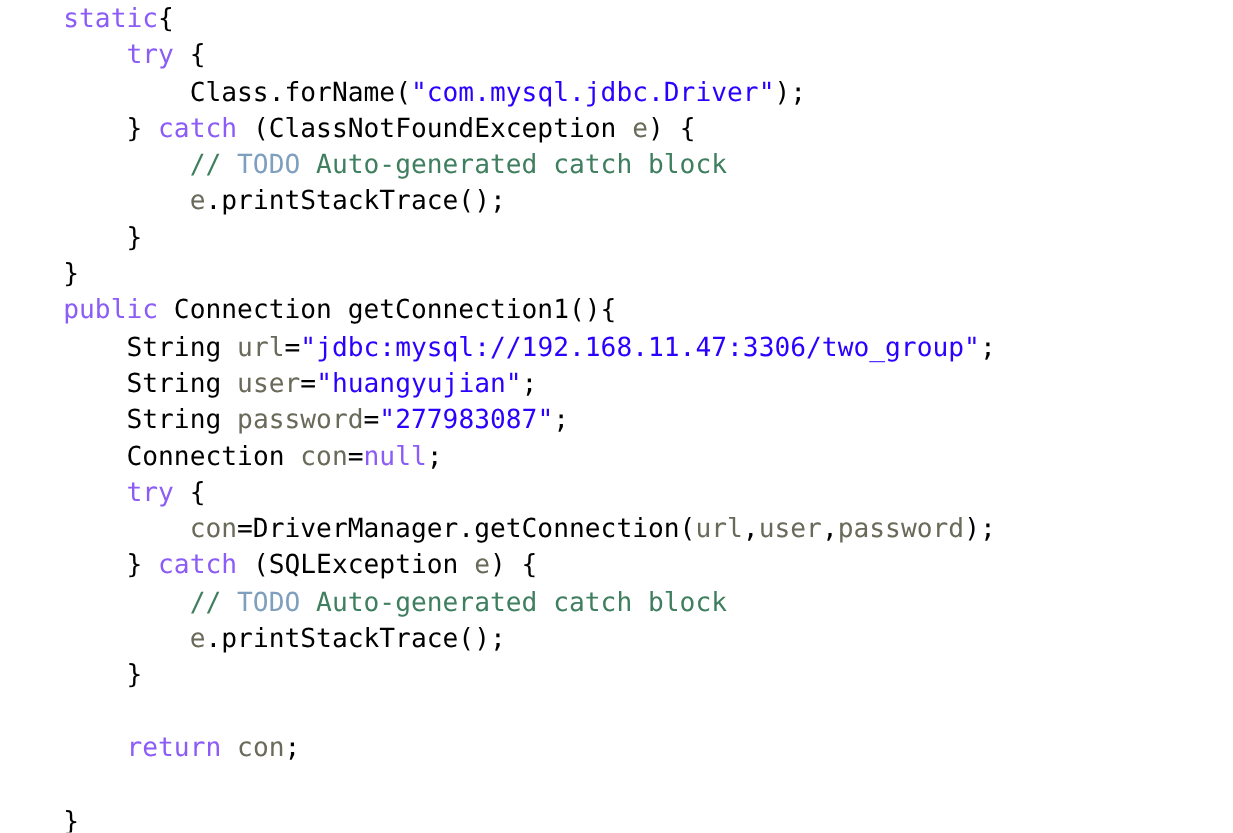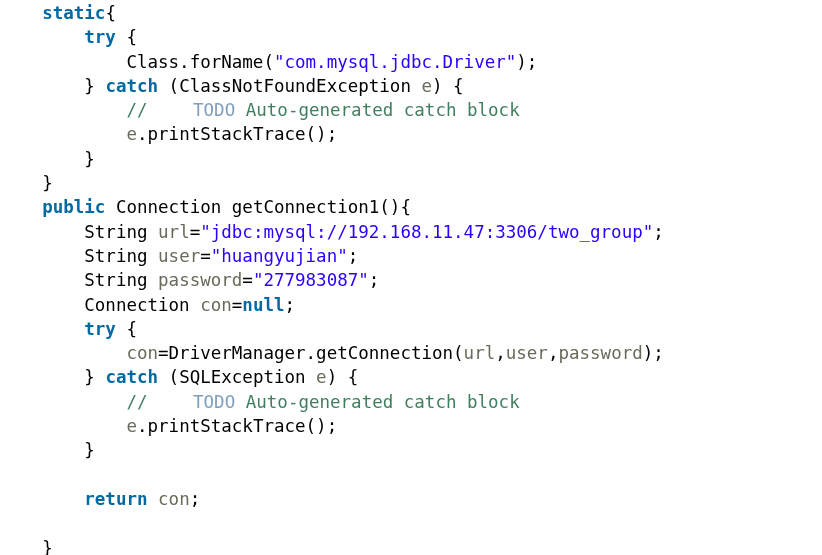--- a/index.html
+++ b/index.html
@@ -31,24 +31,24 @@
     white-space: pre;
     color: #000000;
     padding-top: 1px;
   }
   .ln {
     display: block;
     height: 24.3px;
     white-space: pre;
   }
   
-  .kw   { color: #0369a1; font-weight: bold; }
+  .kw   { color: #8b5cf6; font-weight: normal; }
   .str  { color: #2A00FF; }
   .cmt  { color: #3F7F5F; }
-  .todo { color: #7F9FBF; margin-left: 35px; }
+  .todo { color: #7F9FBF; }
   .fld  { color: #6A6A5A; }
   .stm  { color: #000000; }
   .plain{ color: #000000; }
 </style>
 </head>
 <body>
 
 <div id="editor">
   <div class="code" id="code-surface"><div class="ln"><span class="plain">    </span><span class="kw">static</span><span class="plain">{</span></div><div class="ln"><span class="plain">        </span><span class="kw">try</span><span class="plain"> {</span></div><div class="ln"><span class="plain">            </span><span class="plain">Class.</span><span class="stm">forName</span><span class="plain">(</span><span class="str">"com.mysql.jdbc.Driver"</span><span class="plain">);</span></div><div class="ln"><span class="plain">        </span><span class="plain">} </span><span class="kw">catch</span><span class="plain"> (ClassNotFoundException </span><span class="fld">e</span><span class="plain">) {</span></div><div class="ln"><span class="plain">            </span><span class="cmt">// </span><span class="todo">TODO</span><span class="cmt"> Auto-generated catch block</span></div><div class="ln"><span class="plain">            </span><span class="fld">e</span><span class="plain">.printStackTrace();</span></div><div class="ln"><span class="plain">        </span><span class="plain">}</span></div><div class="ln"><span class="plain">    </span><span class="plain">}</span></div><div class="ln"><span class="plain">    </span><span class="kw">public</span><span class="plain"> Connection getConnection1(){</span></div><div class="ln"><span class="plain">        </span><span class="plain">String </span><span class="fld">url</span><span class="plain">=</span><span class="str">"jdbc:mysql://192.168.11.47:3306/two_group"</span><span class="plain">;</span></div><div class="ln"><span class="plain">        </span><span class="plain">String </span><span class="fld">user</span><span class="plain">=</span><span class="str">"huangyujian"</span><span class="plain">;</span></div><div class="ln"><span class="plain">        </span><span class="plain">String </span><span class="fld">password</span><span class="plain">=</span><span class="str">"277983087"</span><span class="plain">;</span></div><div class="ln"><span class="plain">        </span><span class="plain">Connection </span><span class="fld">con</span><span class="plain">=</span><span class="kw">null</span><span class="plain">;</span></div><div class="ln"><span class="plain">        </span><span class="kw">try</span><span class="plain"> {</span></div><div class="ln"><span class="plain">            </span><span class="fld">con</span><span class="plain">=DriverManager.</span><span class="stm">getConnection</span><span class="plain">(</span><span class="fld">url</span><span class="plain">,</span><span class="fld">user</span><span class="plain">,</span><span class="fld">password</span><span class="plain">);</span></div><div class="ln"><span class="plain">        </span><span class="plain">} </span><span class="kw">catch</span><span class="plain"> (SQLException </span><span class="fld">e</span><span class="plain">) {</span></div><div class="ln"><span class="plain">            </span><span class="cmt">// </span><span class="todo">TODO</span><span class="cmt"> Auto-generated catch block</span></div><div class="ln"><span class="plain">            </span><span class="fld">e</span><span class="plain">.printStackTrace();</span></div><div class="ln"><span class="plain">        </span><span class="plain">}</span></div><div class="ln">&nbsp;</div><div class="ln"><span class="plain">        </span><span class="kw">return</span><span class="plain"> </span><span class="fld">con</span><span class="plain">;</span></div><div class="ln">&nbsp;</div><div class="ln"><span class="plain">    </span><span class="plain">}</span></div></div>
 </div>

